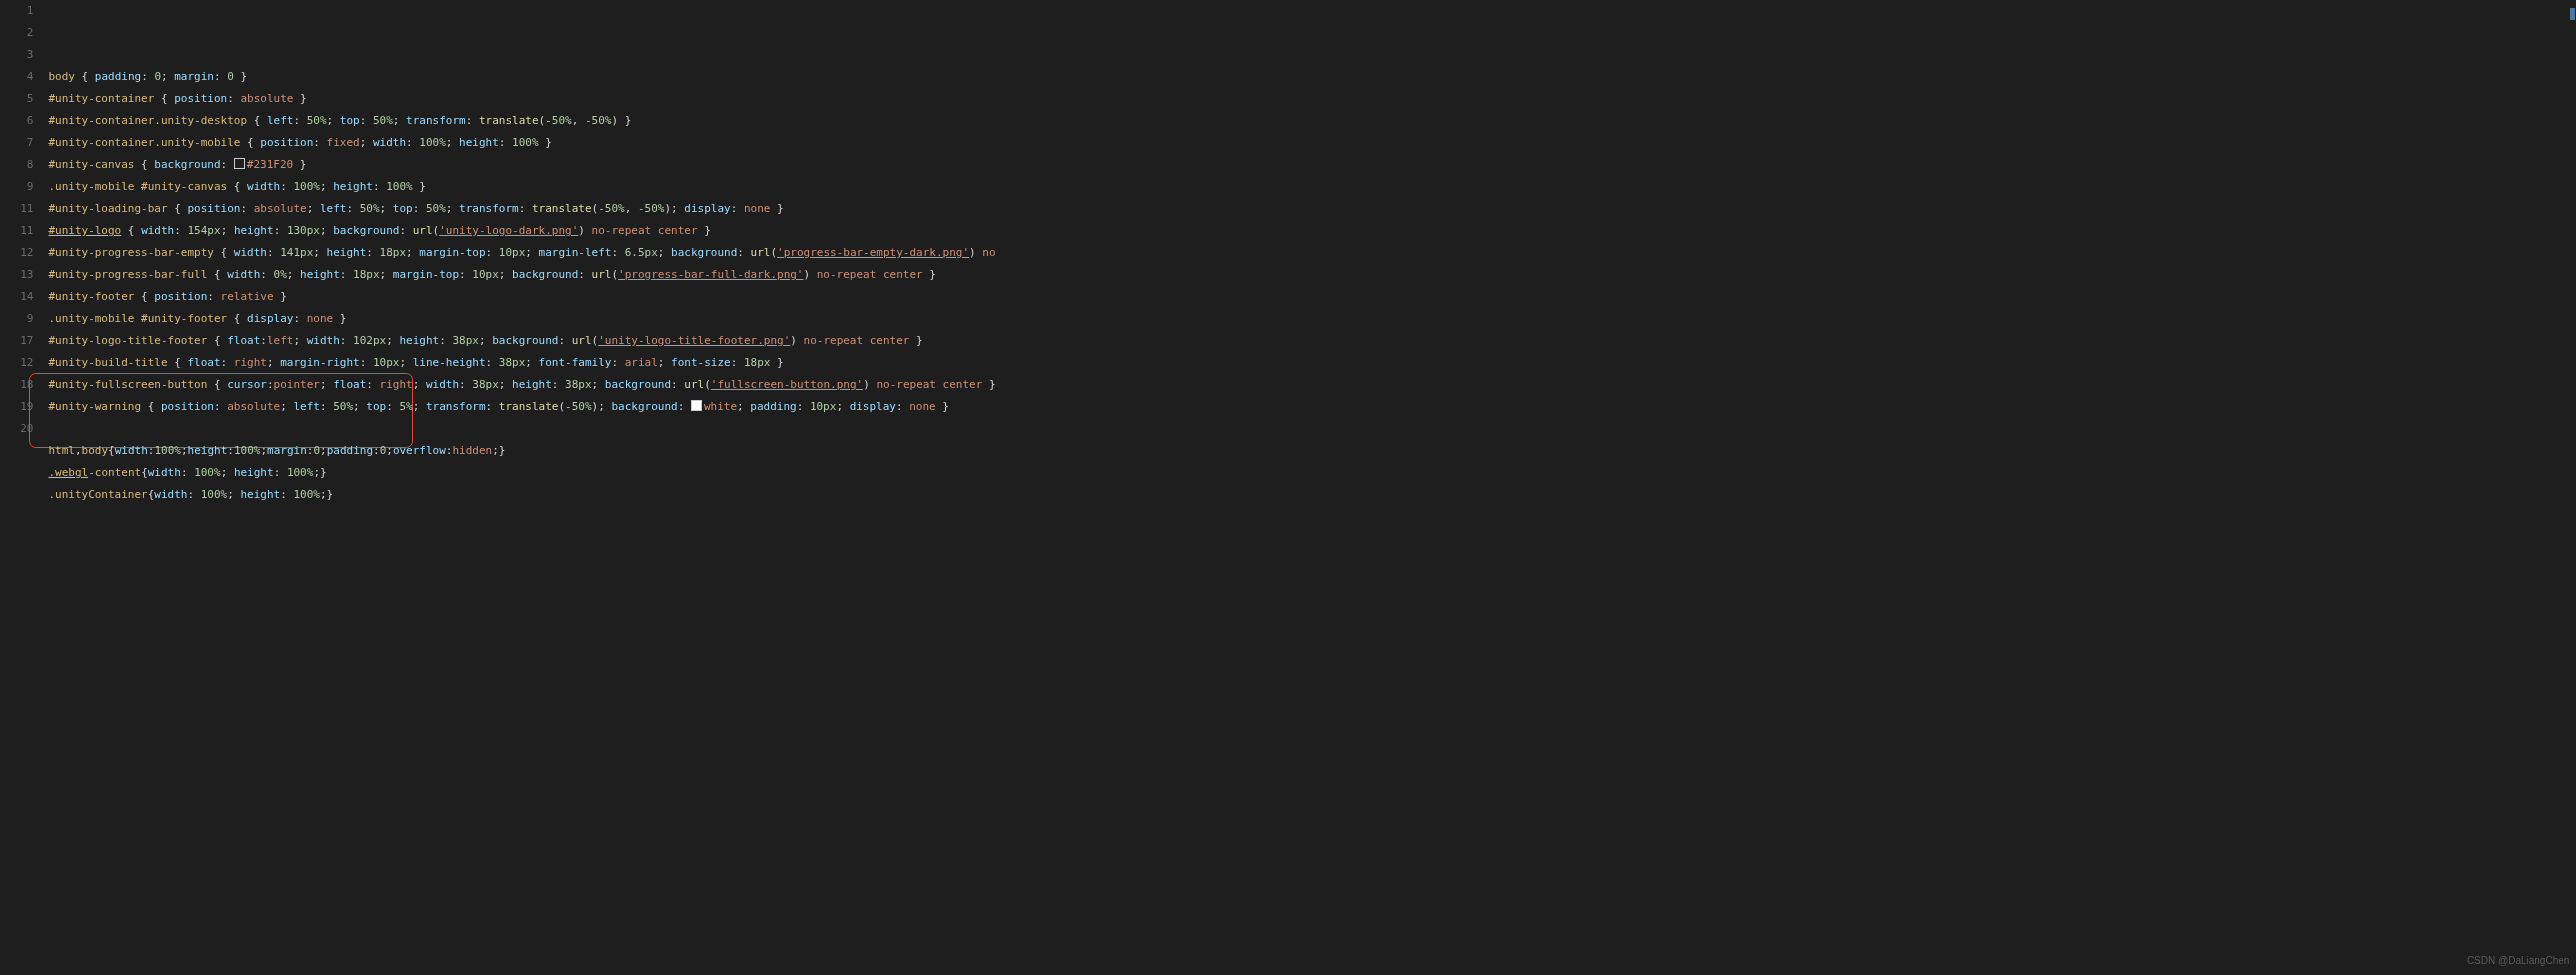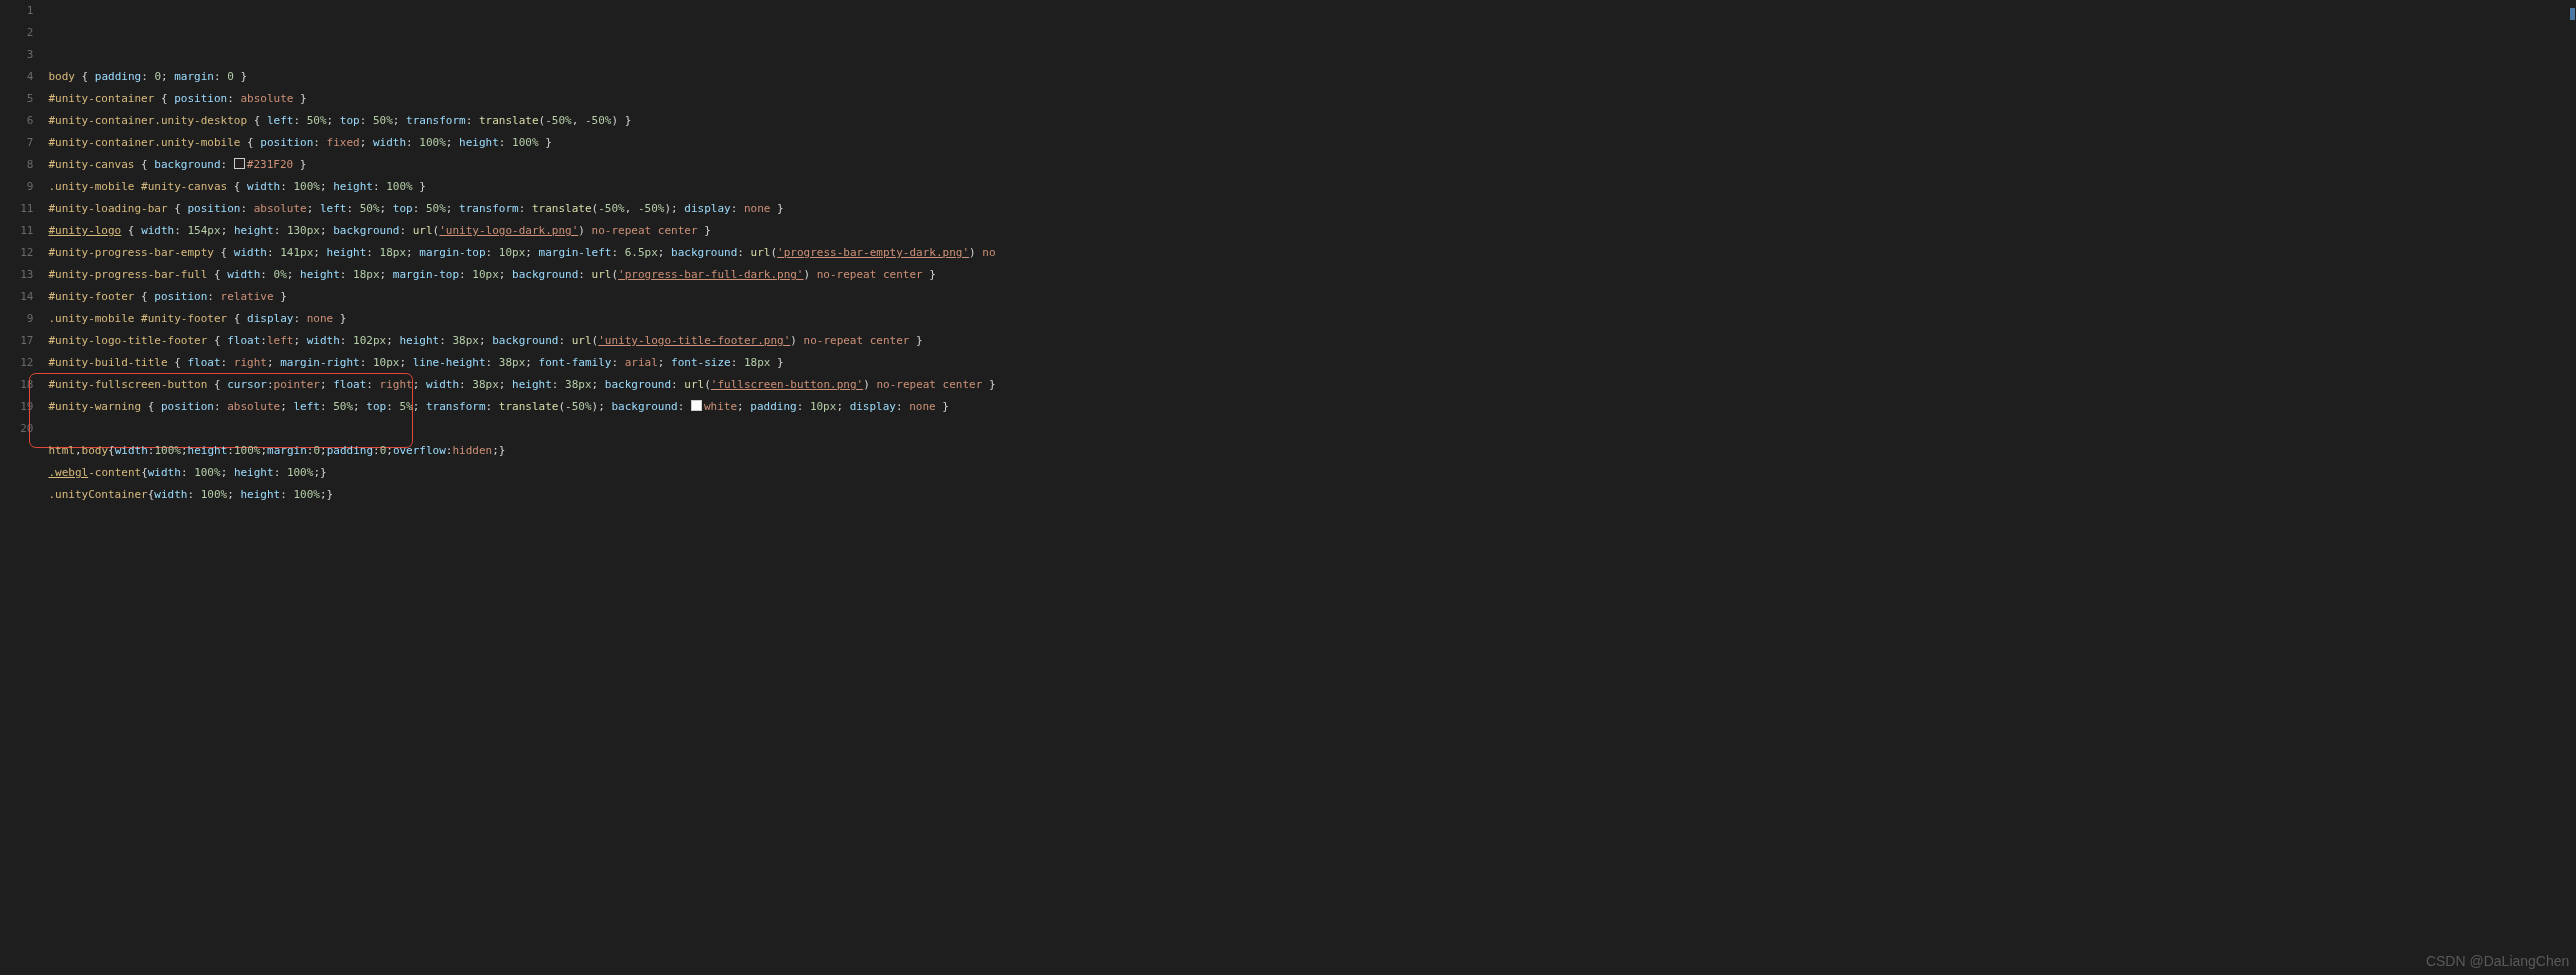--- a/index.html
+++ b/index.html
@@ -51,21 +51,21 @@
     left: 29px;
     top: 373px;
     width: 382px;
     height: 73px;
   }
   .watermark {
     position: fixed;
     right: 6.7px;
     bottom: 3.4px;
     color: #5a5a5a;
-    font-size: 14px;
+    font-size: 10px;
     font-family: sans-serif;
   }
   .scrollbar-mark {
     position:absolute;
     top:8.4px;
     right:0.8px;
     width:5px;
     height:11.8px;
     background:#4a78a3;
   }

